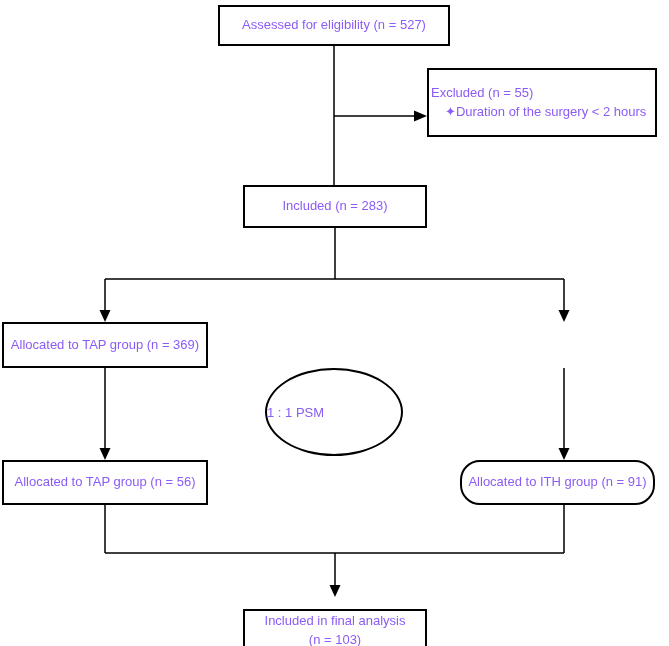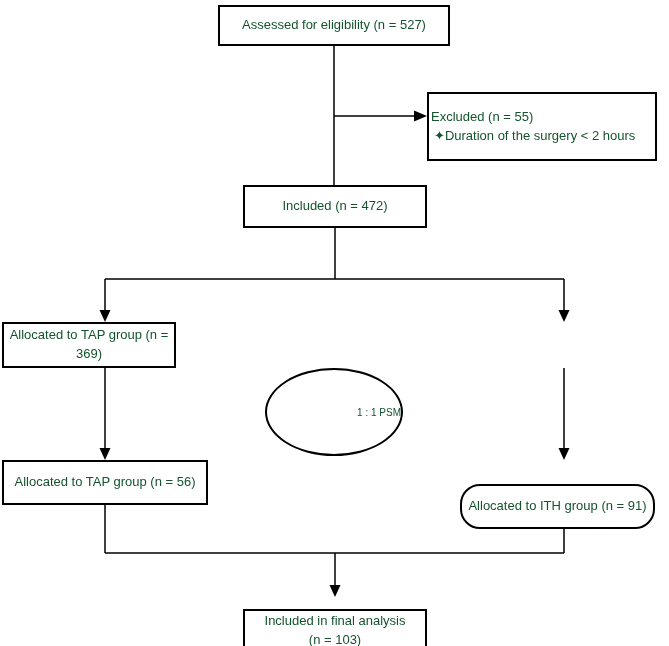--- a/index.html
+++ b/index.html
@@ -6,21 +6,21 @@
     margin: 0;
     padding: 0;
     background: #ffffff;
   }
   #canvas {
     position: relative;
     width: 669px;
     height: 646px;
     background: #ffffff;
     font-family: "Liberation Sans", sans-serif;
-    color: #14532d;
+    color: #8b5cf6;
     overflow: hidden;
   }
   #connectors {
     position: absolute;
     left: 0;
     top: 0;
     width: 669px;
     height: 646px;
   }
   .box {
@@ -41,34 +41,34 @@
     text-align: left;
   }
   .ellipse {
     position: absolute;
     box-sizing: border-box;
     background: #ffffff;
     border: 2px solid #000000;
     border-radius: 50%;
     display: flex;
     align-items: center;
-    justify-content: flex-end;
-    font-size: 10px;
+    justify-content: flex-start;
+    font-size: 13px;
   }
   #node-assessed   { left: 218px; top: 5px;   width: 232px; height: 41px; }
-  #node-excluded   { left: 427px; top: 92px;  width: 230px; height: 69px; }
+  #node-excluded   { left: 427px; top: 68px;  width: 230px; height: 69px; }
   #node-included   { left: 243px; top: 185px; width: 184px; height: 43px; }
-  #node-tap-alloc  { left: 2px;   top: 322px; width: 174px; height: 46px; }
+  #node-tap-alloc  { left: 2px;   top: 322px; width: 206px; height: 46px; }
   #node-ith-alloc  { left: 460px; top: 322px; width: 195px; height: 46px; }
   #node-psm        { left: 265px; top: 368px; width: 138px; height: 88px; }
   #node-tap-match  { left: 2px;   top: 460px; width: 206px; height: 45px; }
-  #node-ith-match  { left: 460px; top: 484px; width: 195px; height: 45px; border-radius: 20px; }
+  #node-ith-match  { left: 460px; top: 460px; width: 195px; height: 45px; border-radius: 20px; }
   #node-final      { left: 243px; top: 597px; width: 184px; height: 43px; margin-top: 12px; }
   .excl-line1 { padding-left: 2px; }
-  .excl-line2 { padding-left: 5px; }
+  .excl-line2 { padding-left: 16px; }
 </style>
 </head>
 <body>
 
 <div id="canvas">
 
   <svg id="connectors" viewBox="0 0 669 646" xmlns="http://www.w3.org/2000/svg">
     <g stroke="#000000" stroke-width="1.5" fill="none">
 
       <line x1="334" y1="46" x2="334" y2="185"></line>
@@ -104,21 +104,21 @@
   <div id="node-assessed" class="box">
     <span>Assessed for eligibility (n = 527)</span>
   </div>
 
   <div id="node-excluded" class="box left-align">
     <span class="excl-line1">Excluded (n = 55)</span>
     <span class="excl-line2">✦Duration of the surgery &lt; 2 hours</span>
   </div>
 
   <div id="node-included" class="box">
-    <span>Included (n = 472)</span>
+    <span>Included (n = 283)</span>
   </div>
 
   <div id="node-tap-alloc" class="box">
     <span>Allocated to TAP group (n = 369)</span>
   </div>
 
 
   <div id="node-psm" class="ellipse">
     <span>1 : 1 PSM</span>
   </div>

